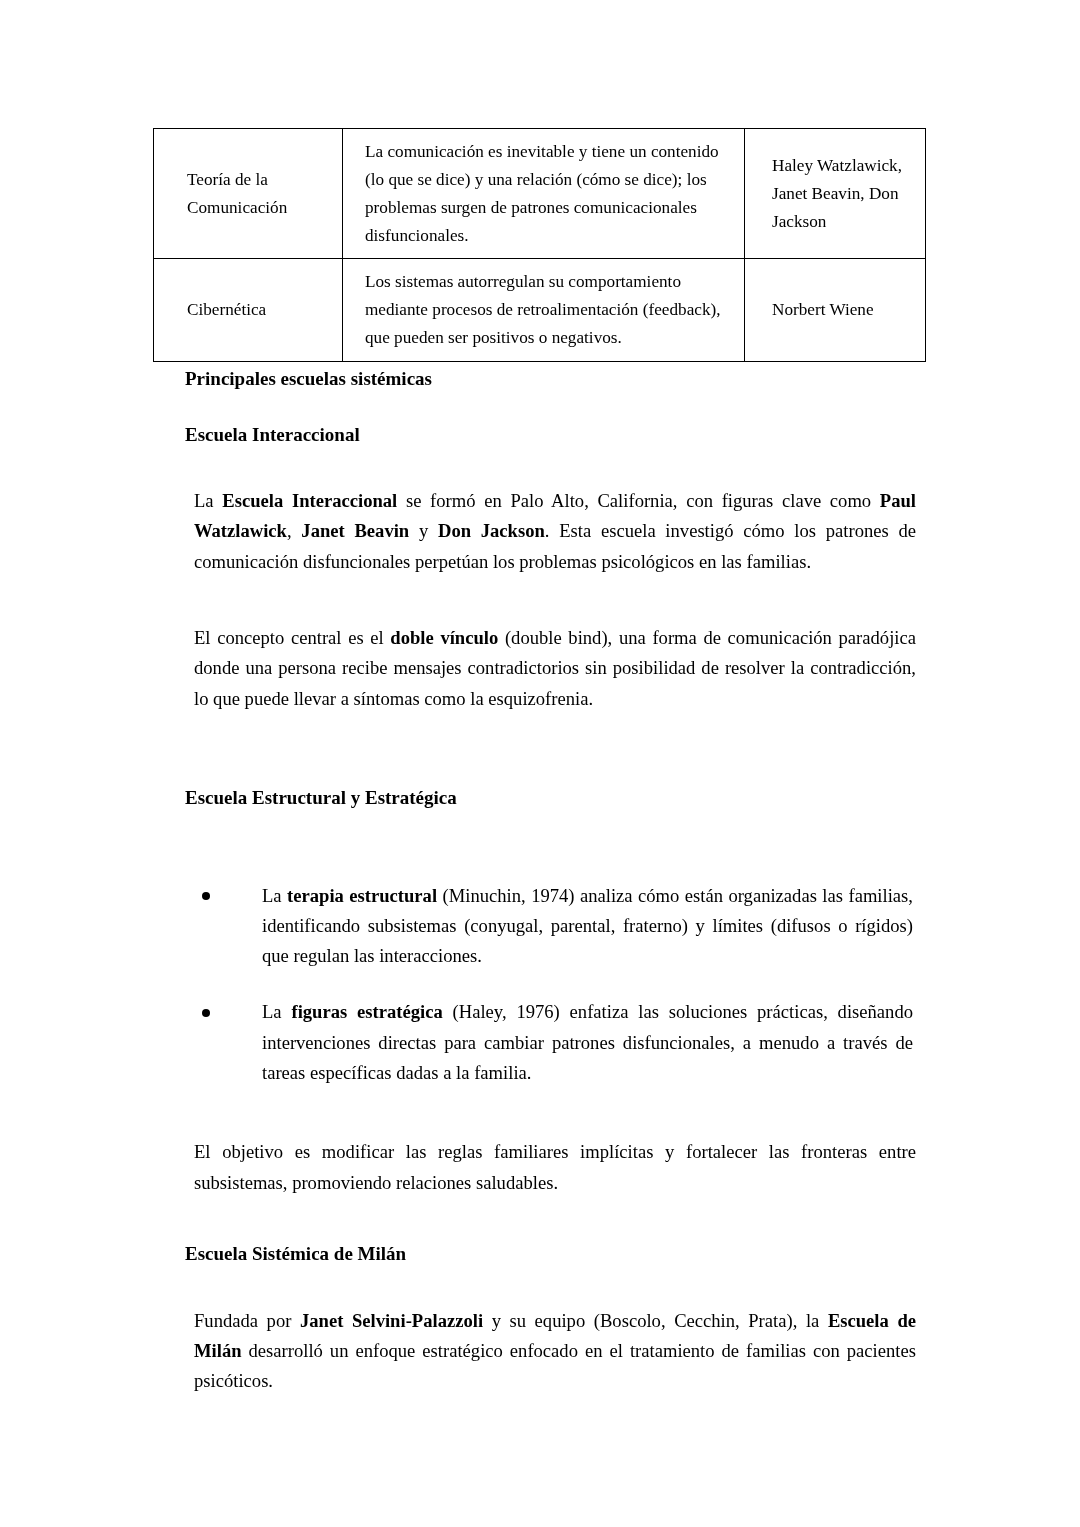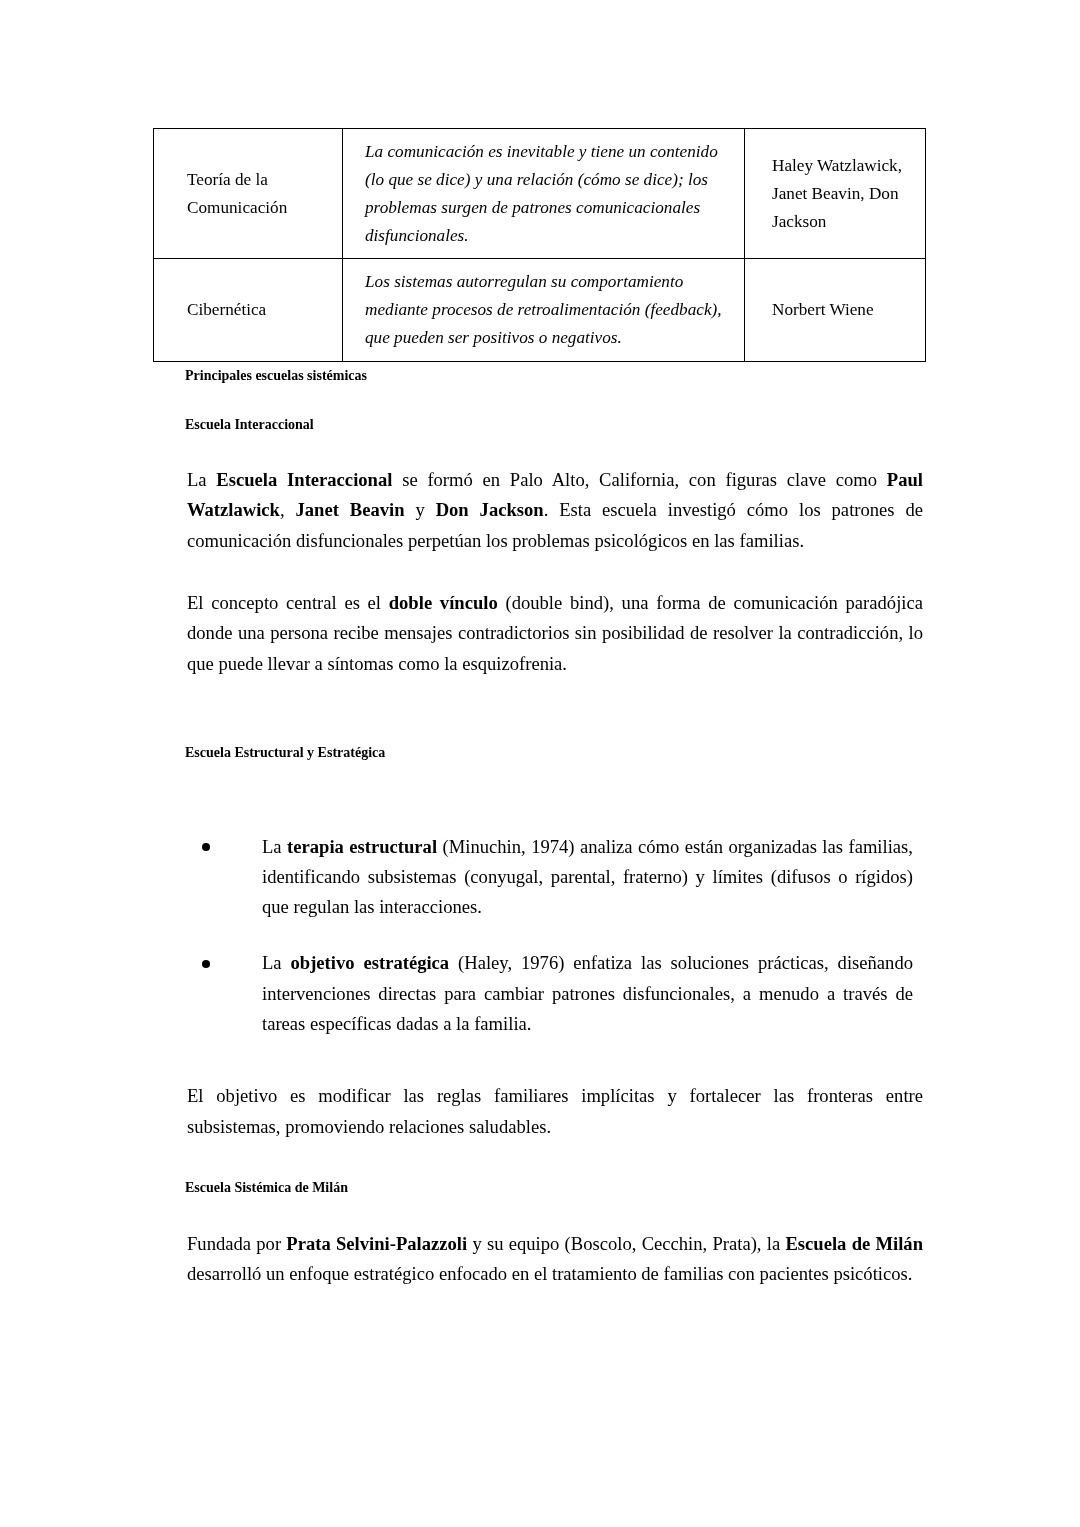--- a/index.html
+++ b/index.html
@@ -42,44 +42,44 @@
     line-height: 1.62;
   }
   .col-term   { width: 189px; }
   .col-desc   { width: 402px; }
   .col-author { width: 181px; }
 
   .cell-term {
     font-weight: normal;
     padding-left: 33px !important;
   }
-  .cell-desc { padding-left: 22px !important; font-style: italic; }
+  .cell-desc { padding-left: 22px !important; }
   .cell-author { padding-left: 27px !important; }
 
   
   .content {
     position: absolute;
     left: 185px;
     top: 366px;
     width: 740px;
   }
 
   h3.heading {
-    font-size: 14px;
+    font-size: 19px;
     font-weight: bold;
     margin: 0 0 0 0;
     padding: 0;
     line-height: 1.4;
   }
 
   p.para {
     font-size: 18.6px;
     line-height: 1.63;
     text-align: justify;
-    margin: 2px;
+    margin: 9px;
     padding: 0;
   }
 
   .sp-h-after  { height: 29px; }   
   .sp-p-after  { height: 28px; }   
   .sp-big      { height: 34px; }   
 
   ul.bullets {
     list-style: none;
     margin: 12px;
@@ -147,28 +147,28 @@
 
     <div class="sp-big"></div>
 
     <h3 class="heading">Escuela Estructural y Estratégica</h3>
     <div class="sp-h-after"></div>
 
     <div class="sp-p-after"></div>
 
     <ul class="bullets">
       <li><span class="dot"></span><span>La </span><b>terapia estructural</b><span> (Minuchin, 1974) analiza cómo están organizadas las familias, identificando subsistemas (conyugal, parental, fraterno) y límites (difusos o rígidos) que regulan las interacciones.</span></li>
-      <li><span class="dot"></span><span>La </span><b>objetivo estratégica</b><span> (Haley, 1976) enfatiza las soluciones prácticas, diseñando intervenciones directas para cambiar patrones disfuncionales, a menudo a través de tareas específicas dadas a la familia.</span></li>
+      <li><span class="dot"></span><span>La </span><b>figuras estratégica</b><span> (Haley, 1976) enfatiza las soluciones prácticas, diseñando intervenciones directas para cambiar patrones disfuncionales, a menudo a través de tareas específicas dadas a la familia.</span></li>
     </ul>
     <div class="sp-p-after"></div>
 
     <p class="para">El objetivo es modificar las reglas familiares implícitas y fortalecer las fronteras entre subsistemas, promoviendo relaciones saludables.</p>
     <div class="sp-big"></div>
 
     <h3 class="heading">Escuela Sistémica de Milán</h3>
     <div class="sp-h-after"></div>
 
-    <p class="para"><span>Fundada por </span><b>Prata Selvini-Palazzoli</b><span> y su equipo (Boscolo, Cecchin, Prata), la </span><b>Escuela de Milán</b><span> desarrolló un enfoque estratégico enfocado en el tratamiento de familias con pacientes psicóticos.</span></p>
+    <p class="para"><span>Fundada por </span><b>Janet Selvini-Palazzoli</b><span> y su equipo (Boscolo, Cecchin, Prata), la </span><b>Escuela de Milán</b><span> desarrolló un enfoque estratégico enfocado en el tratamiento de familias con pacientes psicóticos.</span></p>
     <div class="sp-p-after"></div>
 
 
   </div>
 </div>
 
 </body></html>

